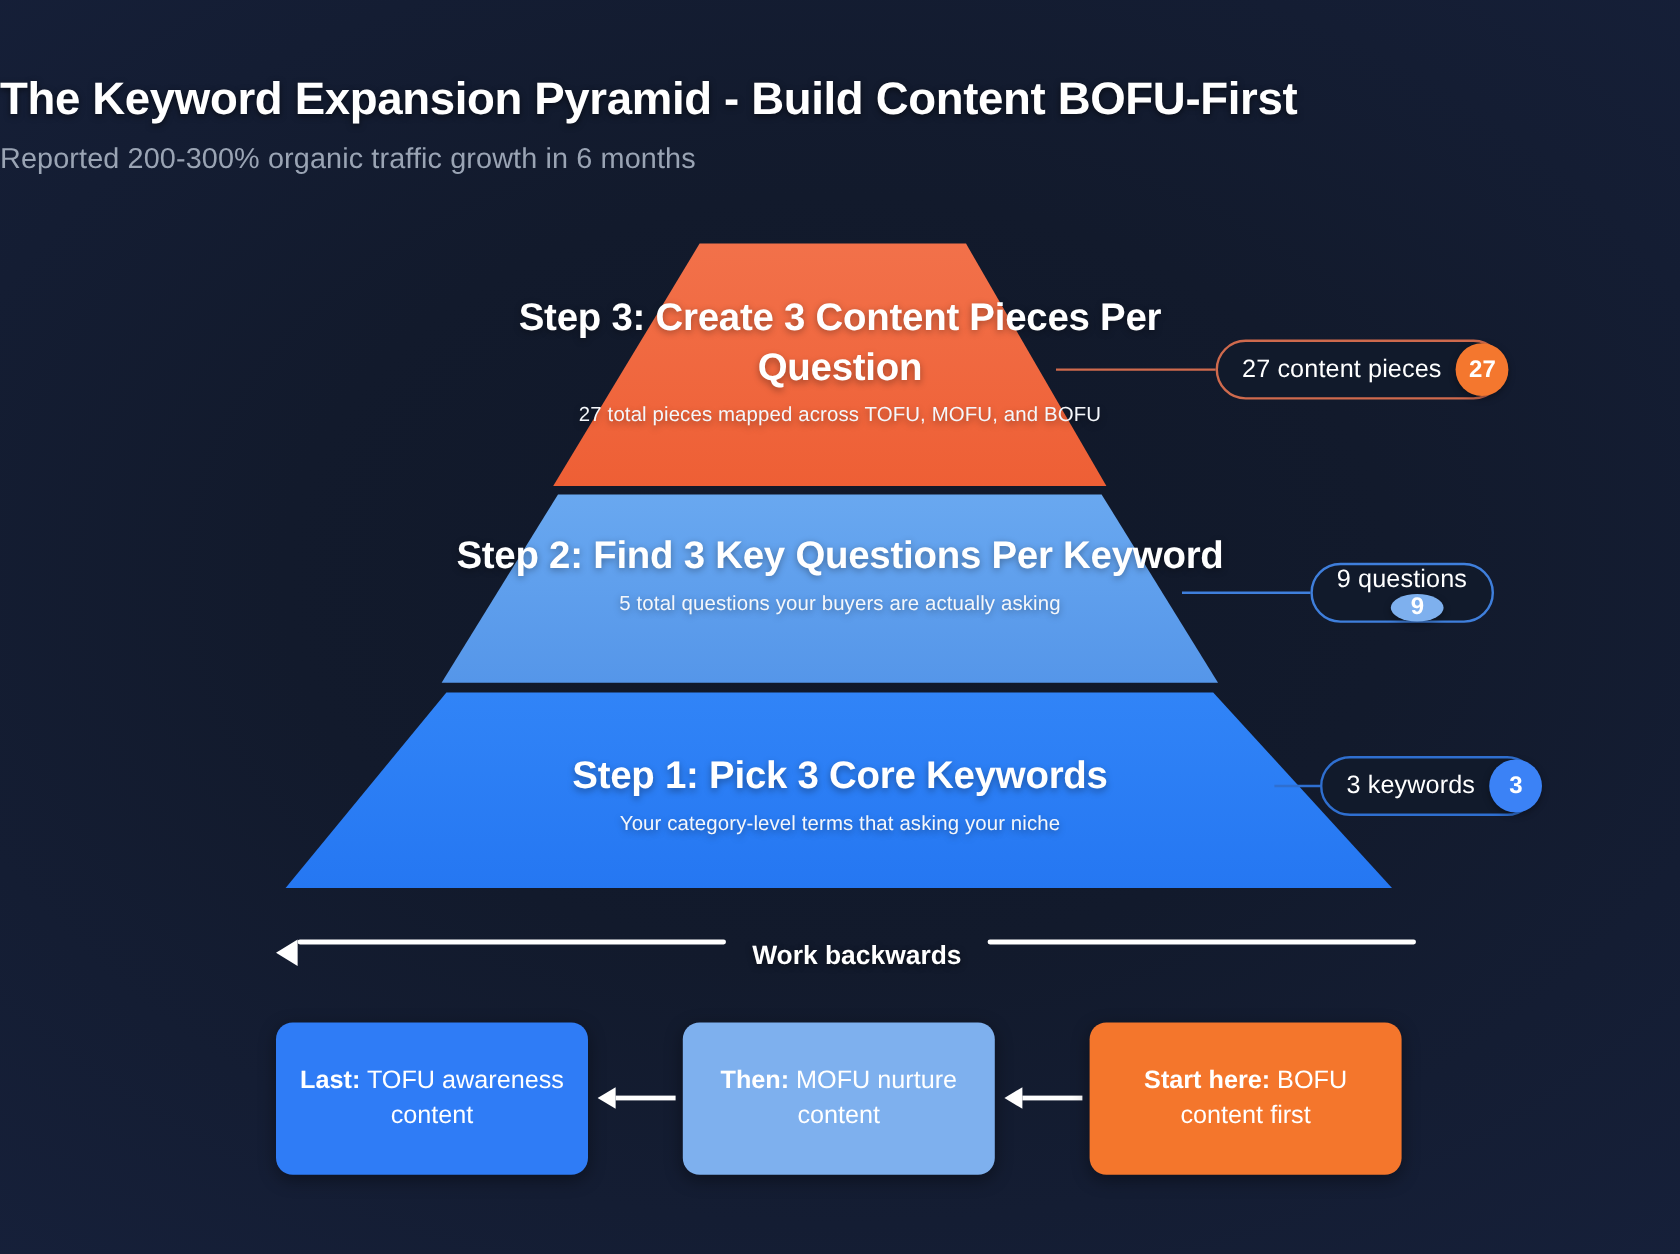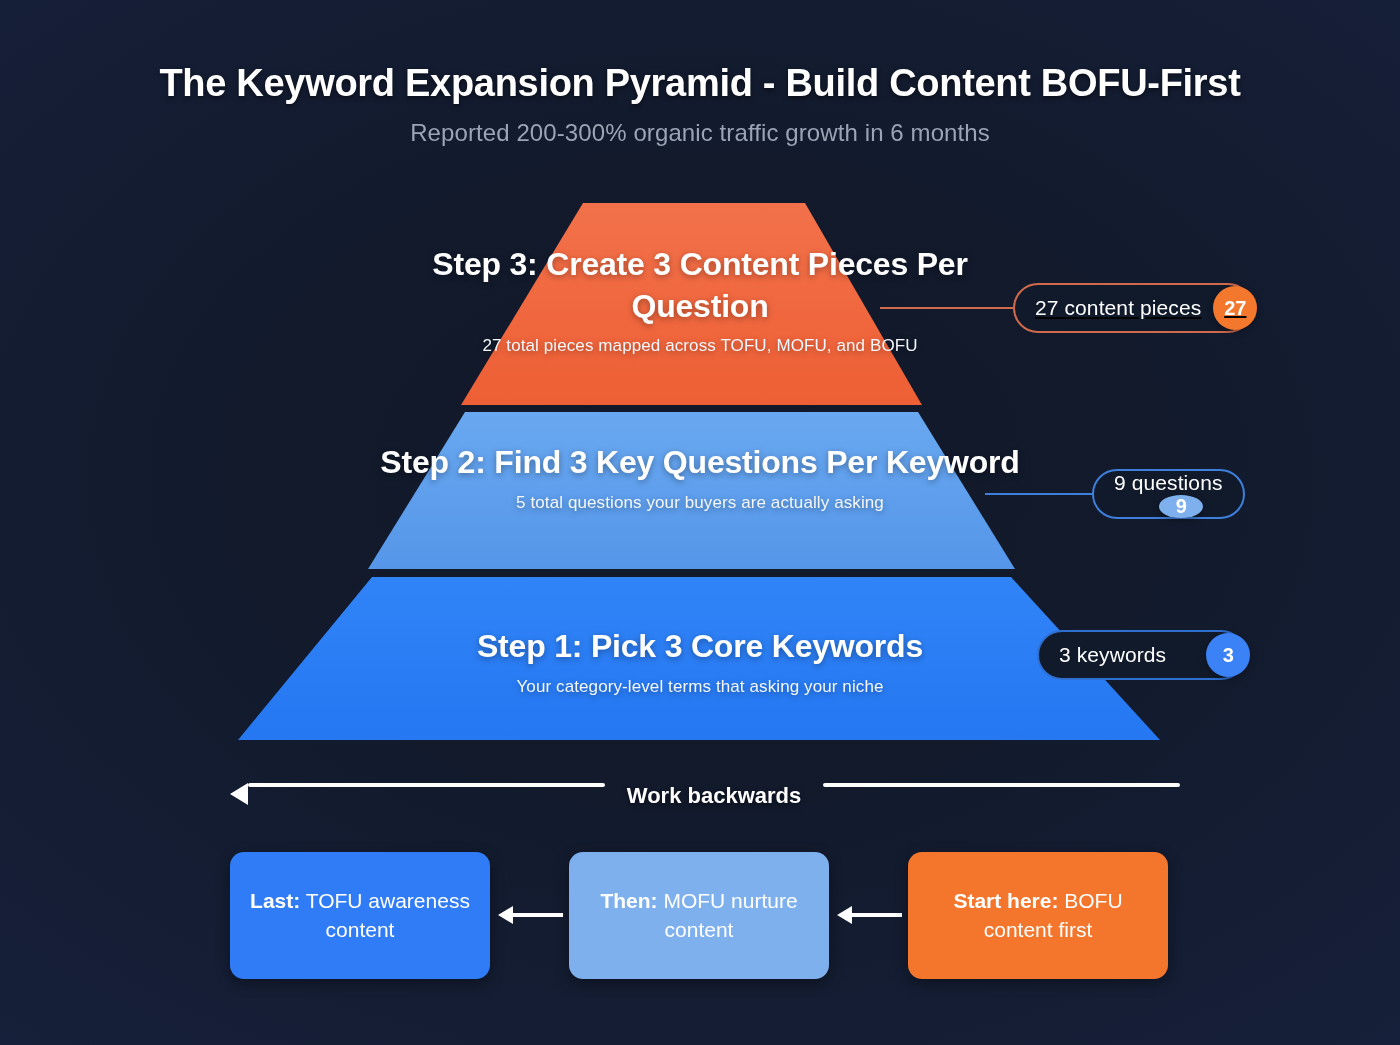--- a/index.html
+++ b/index.html
@@ -12,21 +12,21 @@
   }
   #stage {
     position:relative;
     width:1400px; height:1045px;
     background:
       radial-gradient(ellipse 1100px 760px at 50% 46%, #101829 0%, #121a2c 42%, #16203a 100%);
     overflow:hidden;
   }
 
   
-  #header { position:absolute; top:0; left:0; width:1400px; text-align:center; }
+  #header { position:absolute; top:0; left:0; width:1400px; }
   #title {
     margin-top:62px;
     font-size:38px; font-weight:bold; color:#ffffff;
     letter-spacing:-0.3px;
     text-shadow:0 2px 5px rgba(0,0,0,.55);
   }
   #subtitle {
     margin-top:14px;
     font-size:24px; font-weight:normal; color:#9aa4b4;
     letter-spacing:0.1px;
@@ -62,25 +62,25 @@
     letter-spacing:0.1px; margin-right:12px;
   }
   .callout .c-chip {
     width:44px; height:44px; border-radius:50%;
     display:flex; align-items:center; justify-content:center;
     font-size:20px; font-weight:bold; color:#ffffff;
     background:#3b82f6;
     margin-right:-14px;
     box-shadow:0 2px 6px rgba(0,0,0,.35);
   }
-  #callout-27 { left:1013px; top:283px; border-color:#cf6a4d;text-decoration:underline; }
+  #callout-27 { left:1013px; top:283px; border-color:#cf6a4d; }
   #callout-27 .c-chip { background:#f4772e; }
   #callout-9  { left:1092px; top:469px; border-color:#3f7fdc;flex-direction:column; }
   #callout-9  .c-chip { background:#7eb0ee; }
-  #callout-3  { left:1037px; top:630px; border-color:#2f6fd0;gap:28px; }
+  #callout-3  { left:1100px; top:630px; border-color:#2f6fd0; }
   #callout-3  .c-chip { background:#3b82f6; }
 
   
   #backwards {
     position:absolute; left:230px; top:783px; width:950px; height:36px;
     display:flex; align-items:flex-start;
   }
   #bw-label {
     font-size:22px; font-weight:bold; color:#ffffff;
     padding:0 22px; white-space:nowrap;

